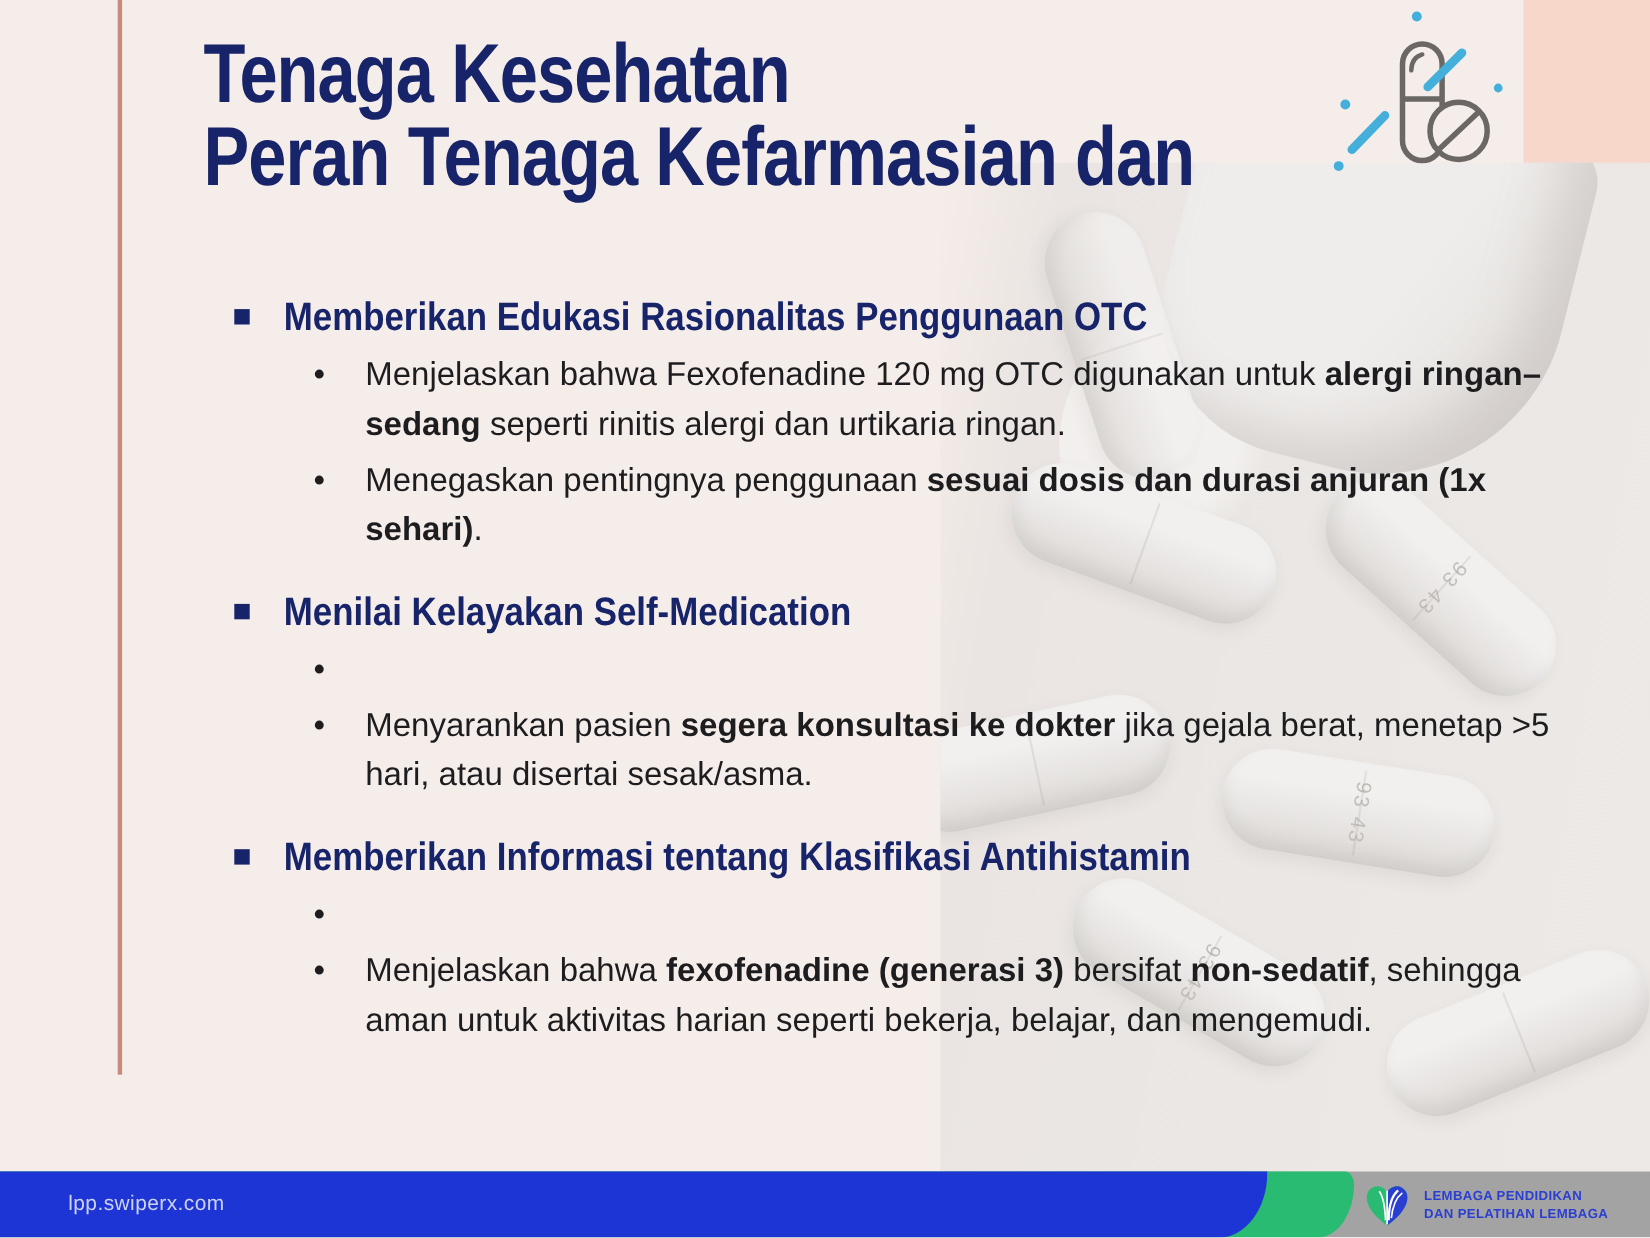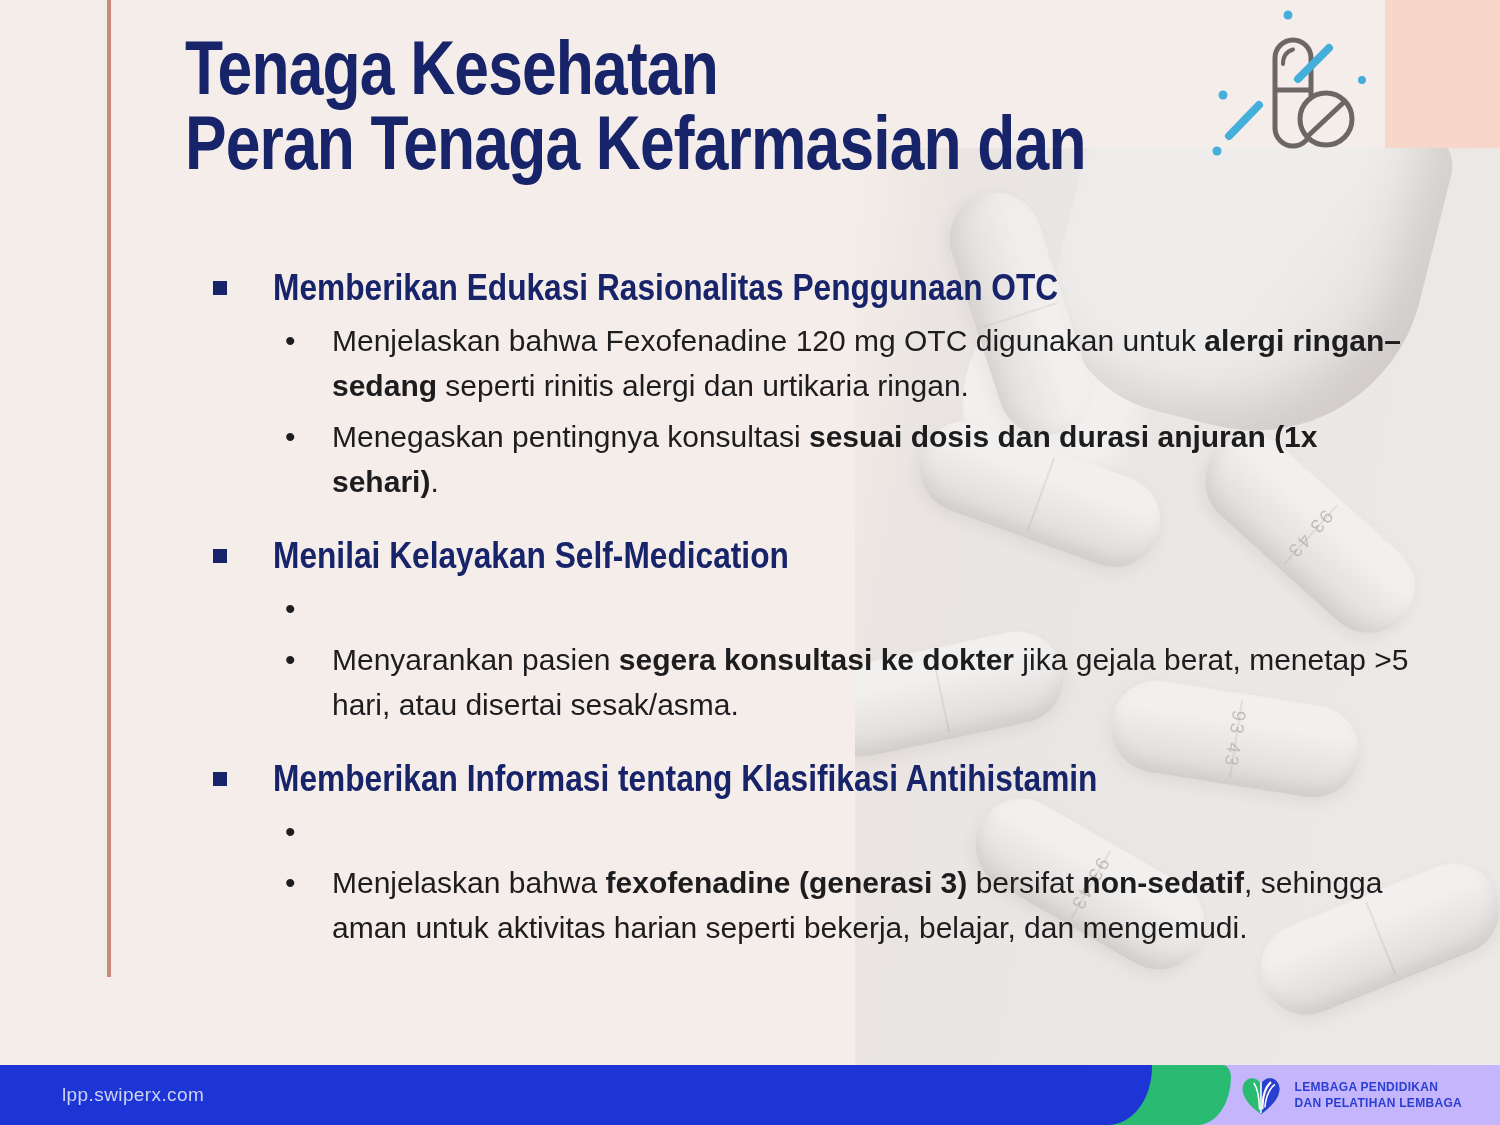--- a/index.html
+++ b/index.html
@@ -44,32 +44,32 @@
   .pill-icon { position:absolute; left:1190px; top:0; width:200px; height:170px; z-index:3; }
 
   
   .title { position:absolute; left:185px; top:30px; z-index:2;
     color:#17246a; font-weight:bold; font-size:76px; line-height:75px; letter-spacing:-1px; }
   .cond-t { display:inline-block; transform:scaleX(0.82); transform-origin:0 50%; white-space:nowrap; }
 
   
   .content { position:absolute; left:213px; top:268px; width:1215px; z-index:2; }
   .section + .section { margin-top:32px; }
-  .sec-head { display:flex; align-items:center;gap:15px; }
+  .sec-head { display:flex; align-items:center; }
   .sq { width:14px; height:14px; background:#17246a; margin-right:31px; flex:none; }
   .sec-title { color:#17246a; font-weight:bold; font-size:36px; line-height:40px; }
   .cond-h { display:inline-block; transform:scaleX(0.88); transform-origin:0 50%; white-space:nowrap; }
   .bullets { margin-top:10px; }
   .b-item { display:flex; margin-bottom:6px; color:#1d1d1f; font-size:30px; line-height:45px; }
   .b-dot { flex:none; margin-left:72px; width:47px; }
   .b-text { width:1090px; }
   .b-text b { font-weight:bold; }
 
   
-  .footer { position:absolute; left:0; bottom:0; width:1500px; height:60px; background:#c4b5fd; z-index:4; }
+  .footer { position:absolute; left:0; bottom:0; width:1500px; height:60px; background:#a3a3a3; z-index:4; }
   .f-green { position:absolute; left:0; bottom:0; width:1231px; height:60px; background:#2abb72;
     border-bottom-right-radius:40px 58px; border-top-right-radius:10px 14px; }
   .f-blue { position:absolute; left:0; bottom:0; width:1152px; height:60px; background:#1e35d6;
     border-bottom-right-radius:44px 58px; }
   .f-url { position:absolute; left:62px; top:50%; transform:translateY(-50%);
     color:#cdd3f2; font-size:19px; letter-spacing:0.4px; }
   .f-logo { position:absolute; right:38px; top:50%; transform:translateY(-50%);
     display:flex; align-items:center; gap:11px; }
   .logo-text { color:#2b3ed2; font-weight:bold; font-size:12px; line-height:16px; letter-spacing:0.3px; white-space:nowrap; }
 </style>
@@ -126,21 +126,21 @@
         <span class="sq"></span>
         <span class="sec-title"><span class="cond-h">Memberikan Edukasi Rasionalitas Penggunaan OTC</span></span>
       </div>
       <div class="bullets">
         <div class="b-item">
           <span class="b-dot">•</span>
           <span class="b-text"><span>Menjelaskan bahwa Fexofenadine 120 mg OTC digunakan untuk </span><b>alergi ringan–sedang</b><span> seperti rinitis alergi dan urtikaria ringan.</span></span>
         </div>
         <div class="b-item">
           <span class="b-dot">•</span>
-          <span class="b-text"><span>Menegaskan pentingnya konsultasi </span><b>sesuai dosis dan durasi anjuran (1x sehari)</b><span>.</span></span>
+          <span class="b-text"><span>Menegaskan pentingnya penggunaan </span><b>sesuai dosis dan durasi anjuran (1x sehari)</b><span>.</span></span>
         </div>
       </div>
     </div>
 
     <div class="section">
       <div class="sec-head">
         <span class="sq"></span>
         <span class="sec-title"><span class="cond-h">Menilai Kelayakan Self-Medication</span></span>
       </div>
       <div class="bullets">

